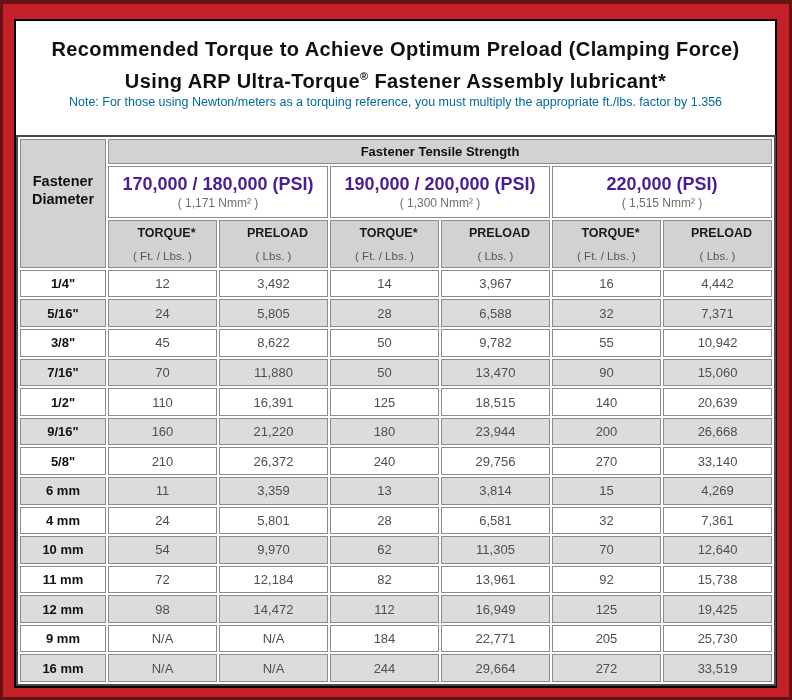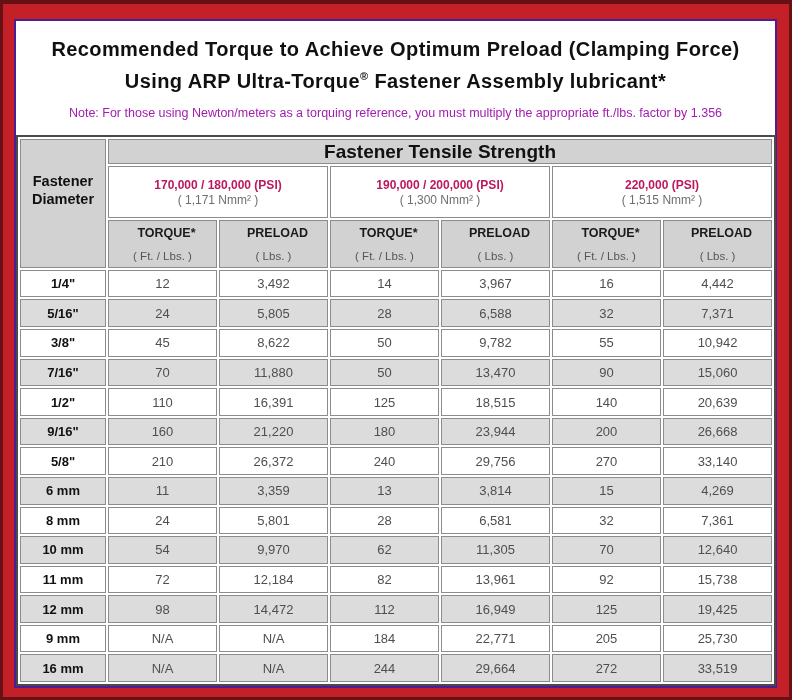--- a/index.html
+++ b/index.html
@@ -12,44 +12,43 @@
     padding: 4px 3px 3px 3px;
   }
   .red-frame {
     width: 100%; height: 100%;
     background: #c32127;
     padding: 15px 12px 9px 11px;
   }
   .panel {
     width: 100%; height: 100%;
     background: #ffffff;
-    border: 2px solid #4c1d95;
+    border: 2px solid #000000;
     display: flex;
     flex-direction: column;
   }
 
   
   .title-block {
     height: 114px;
     padding-top: 15px;
     text-align: center;
     flex: none;
   }
   .title {
     font-size: 20px;
     font-weight: bold;
     color: #101010;
     letter-spacing: 0.4px;
     line-height: 27px;
   }
   .title sup { font-size: 11px; }
   .note {
-    margin-top: 11px;
     font-size: 12.5px;
-    color: #a21caf;
+    color: #0369a1;
   }
 
   
   table.torque {
     width: 100%;
     flex: 1;
     border-collapse: separate;
     border-spacing: 2px;
     border: 2px solid #4a4a4a;
     table-layout: fixed;
@@ -59,34 +58,34 @@
     border: 1px solid #8c8c8c;
     text-align: center;
     vertical-align: middle;
     overflow: hidden;
   }
 
   td.banner {
     height: 24px;
     background: #d2d2d2;
     font-weight: bold;
-    font-size: 19px;
+    font-size: 13px;
     color: #111;
   }
   td.diam-head {
     background: #d2d2d2;
     vertical-align: bottom;
     font-weight: bold;
     font-size: 14.5px;
     line-height: 1.3;
     color: #111;
     padding-bottom: 26px;
   }
   td.psi-cell { height: 49px; background: #ffffff; }
-  .psi-line { font-weight: bold; font-size: 12px; color: #be185d; }
+  .psi-line { font-weight: bold; font-size: 18px; color: #4c1d95; }
   .nmm-line { font-size: 12px; color: #6e6e6e; margin-top: 1px; }
 
   td.subhead { height: 45px; background: #d2d2d2; }
   .sub-label { font-weight: bold; font-size: 12.5px; color: #1a1a1a; padding-left: 8px; }
   .sub-unit  { font-size: 11.5px; color: #565656; margin-top: 10px; }
 
   tr.data-row td { height: 26px; font-size: 13px; background: #ffffff; }
   tr.data-row.alt td { background: #dcdcdc; }
   td.rowlabel { font-weight: bold; color: #111; font-size: 13px; }
   td.val { color: #4f4f4f; }
@@ -229,21 +228,21 @@
             <tr class="data-row alt">
               <td class="rowlabel">6 mm</td>
               <td class="val">11</td>
               <td class="val">3,359</td>
               <td class="val">13</td>
               <td class="val">3,814</td>
               <td class="val">15</td>
               <td class="val">4,269</td>
             </tr>
             <tr class="data-row">
-              <td class="rowlabel">8 mm</td>
+              <td class="rowlabel">4 mm</td>
               <td class="val">24</td>
               <td class="val">5,801</td>
               <td class="val">28</td>
               <td class="val">6,581</td>
               <td class="val">32</td>
               <td class="val">7,361</td>
             </tr>
             <tr class="data-row alt">
               <td class="rowlabel">10 mm</td>
               <td class="val">54</td>

